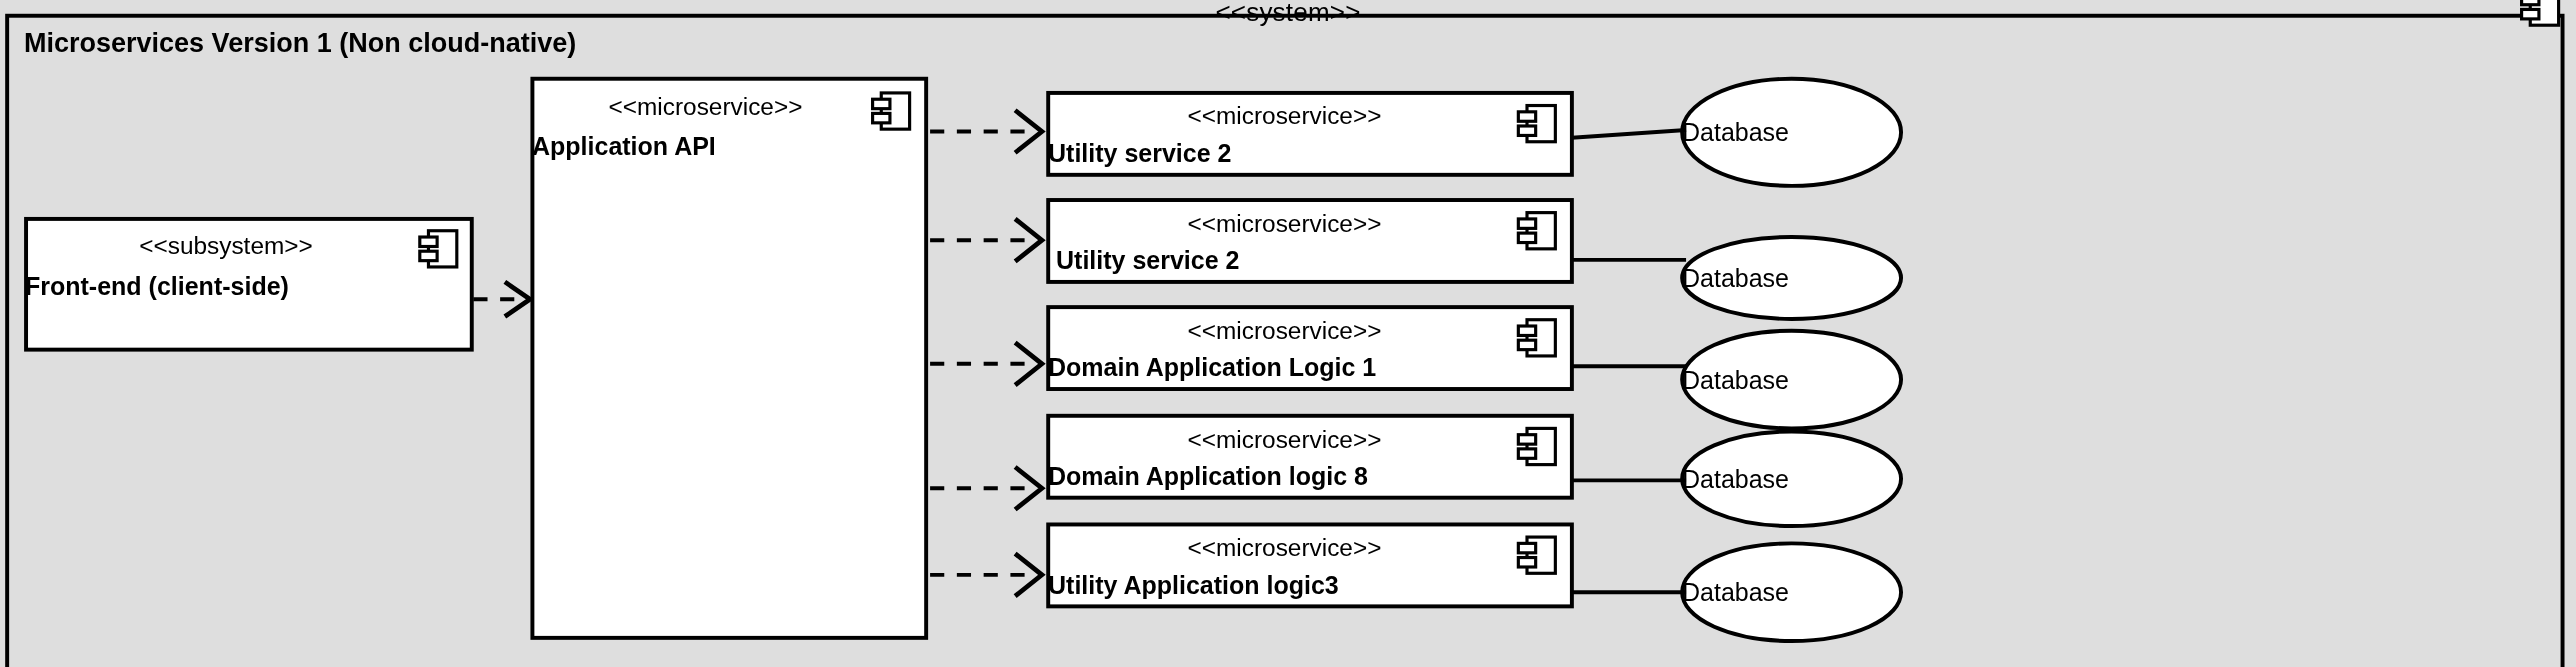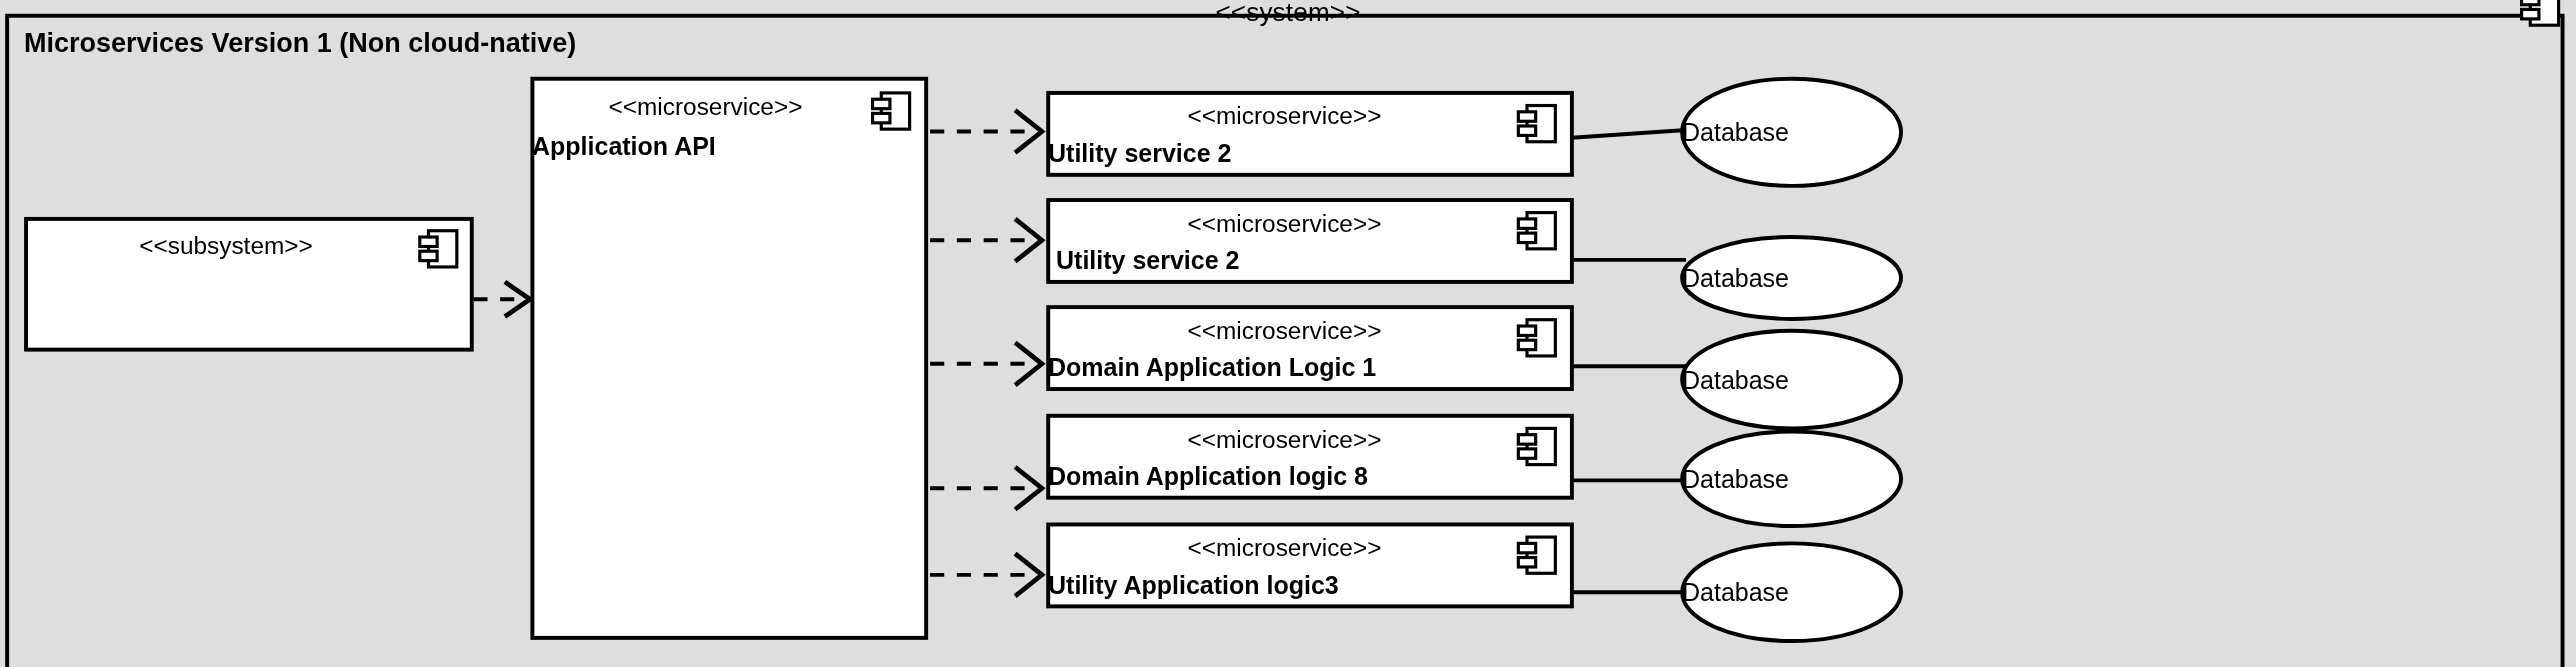--- a/index.html
+++ b/index.html
@@ -140,20 +140,21 @@
     <g>
       <line x1="1180" y1="730" x2="1300" y2="730" stroke="#000" stroke-width="5" stroke-dasharray="18,16"></line>
       <polyline points="1288,703 1322,730 1288,757" fill="none" stroke="#000" stroke-width="6"></polyline>
     </g>
   </svg>
 
   <div class="lbl" id="sys-stereotype">&lt;&lt;system&gt;&gt;</div>
   <div class="lbl" id="sys-name">Microservices Version 1 (Non cloud-native)</div>
 
   <div class="lbl box-stereo" style="left:29px;top:232px;width:394px;">&lt;&lt;subsystem&gt;&gt;</div>
+  <div class="lbl box-name" style="left:25px;top:272px;width:402px;">Front-end (client-side)</div>
 
   <div class="lbl box-stereo" style="left:532px;top:93px;width:347px;">&lt;&lt;microservice&gt;&gt;</div>
   <div class="lbl box-name" style="left:532px;top:132px;width:347px;">Application API</div>
 
   <div class="lbl box-stereo" style="left:1048px;top:102px;width:473px;">&lt;&lt;microservice&gt;&gt;</div>
   <div class="lbl box-name" style="left:1048px;top:139px;width:496px;">Utility service 2</div>
 
   <div class="lbl box-stereo" style="left:1048px;top:210px;width:473px;">&lt;&lt;microservice&gt;&gt;</div>
   <div class="lbl box-name" style="left:1048px;top:246px;width:496px;margin-left:8px;">Utility service 2</div>
 

